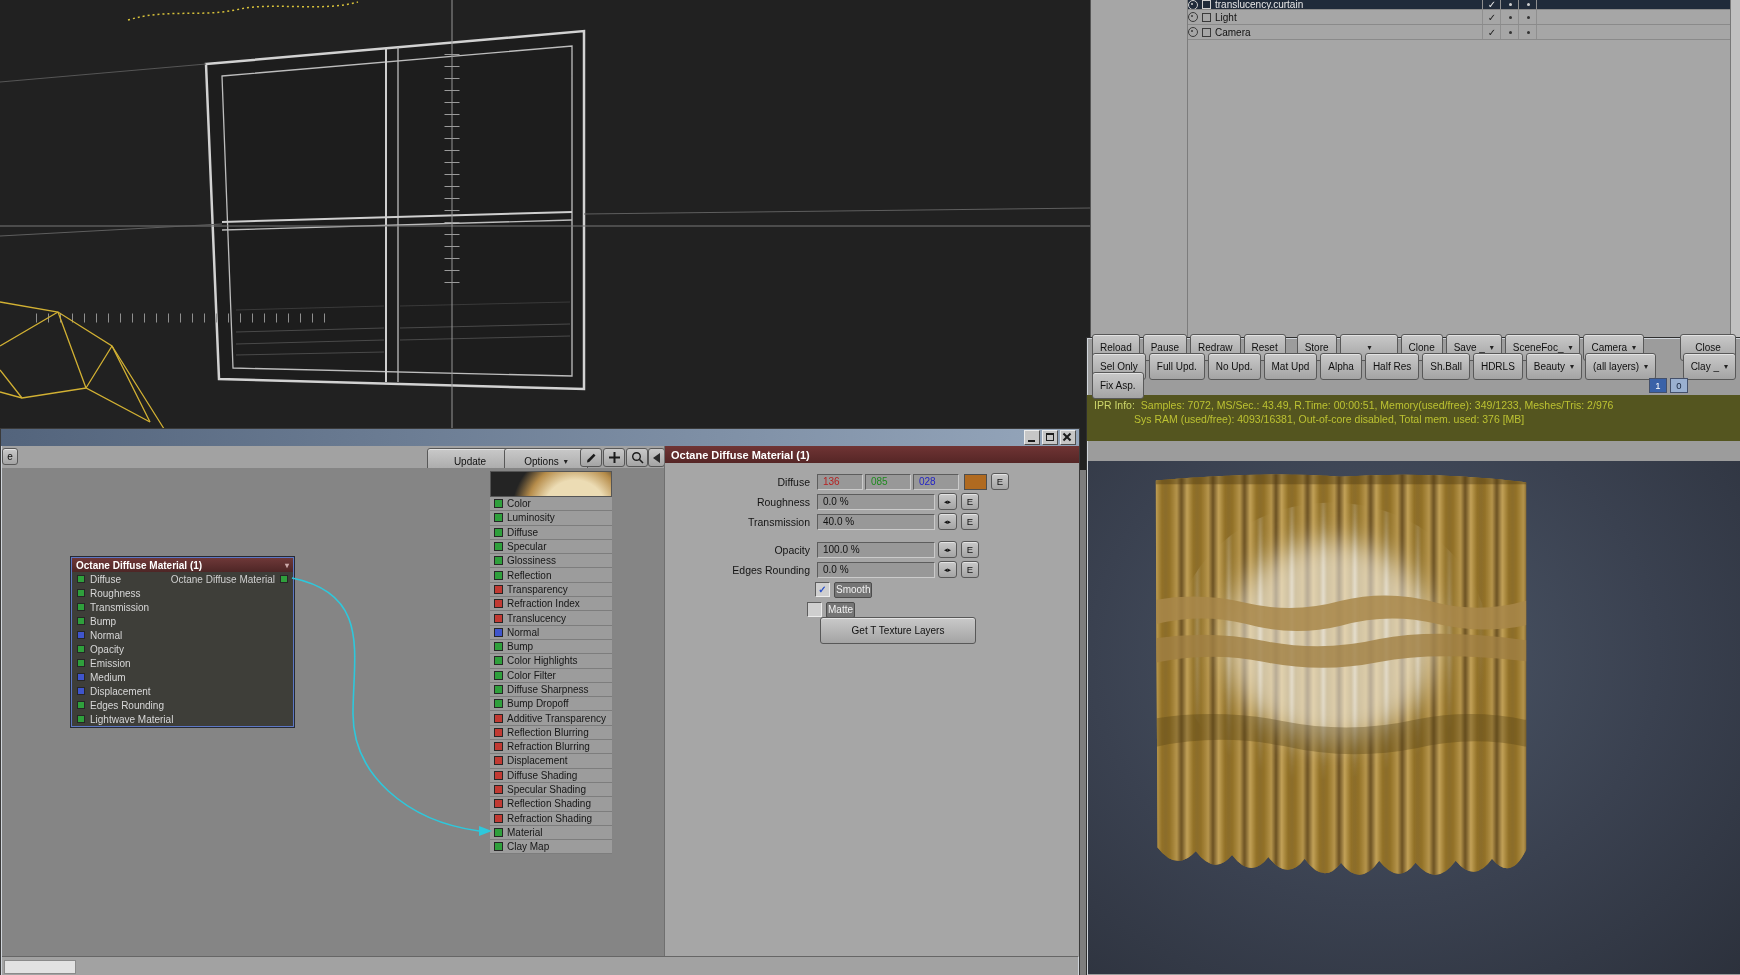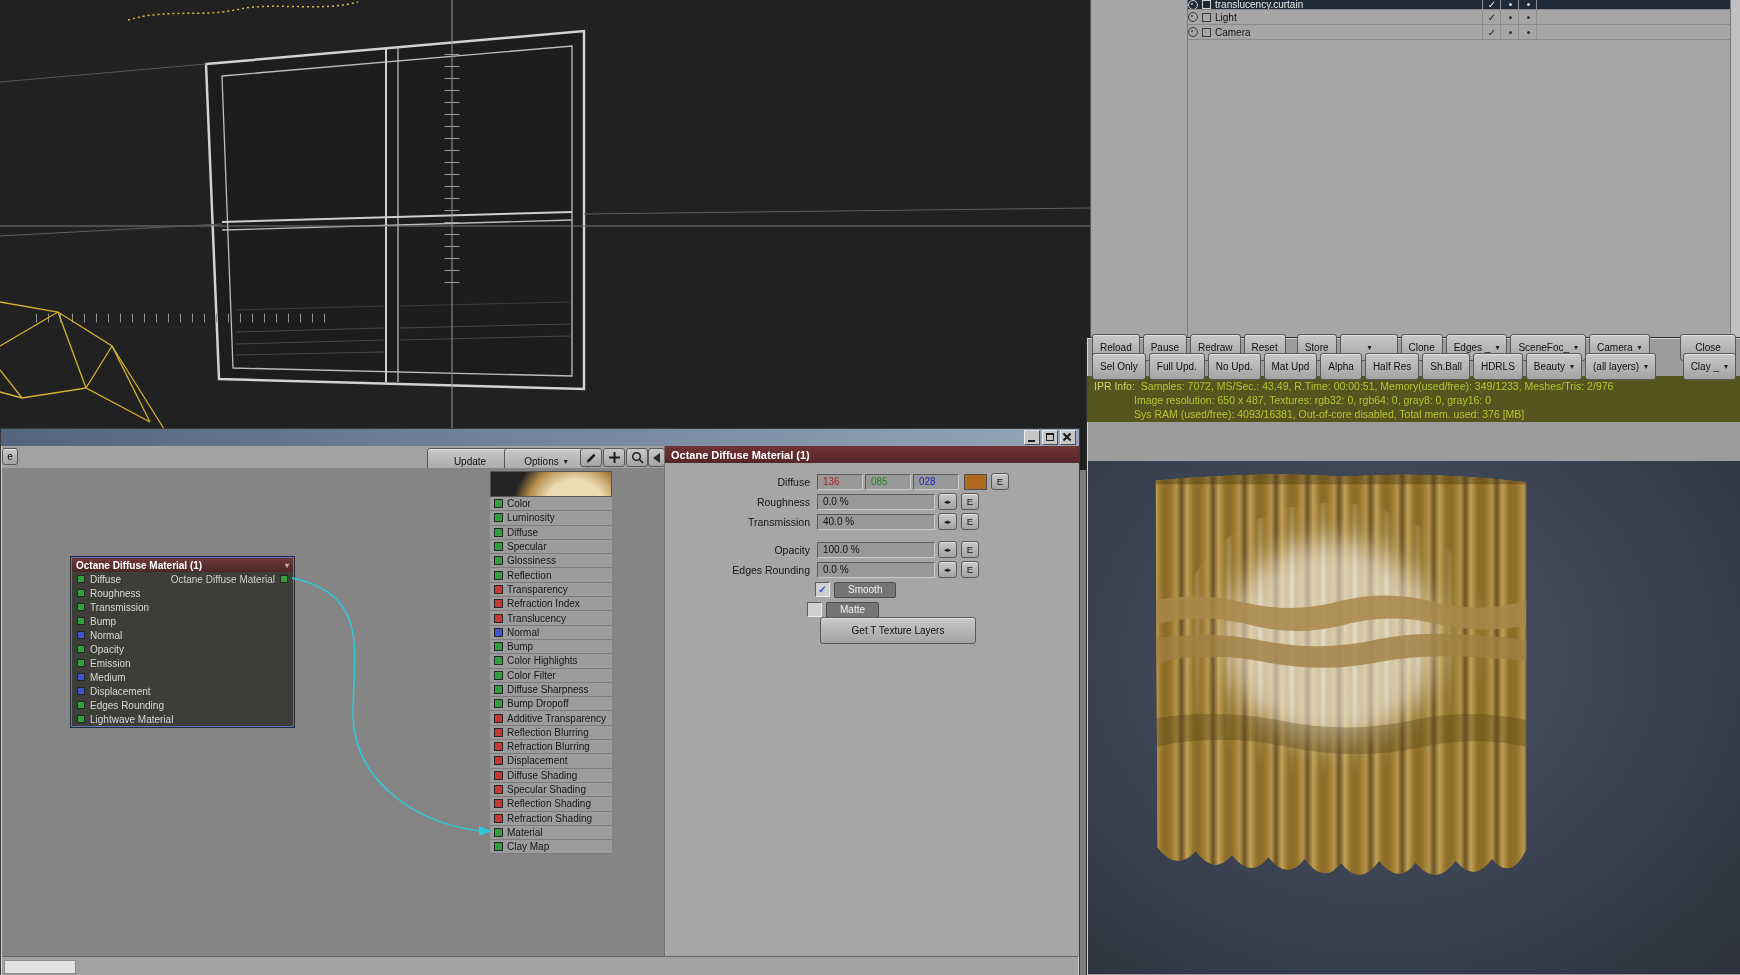--- a/index.html
+++ b/index.html
@@ -91,21 +91,21 @@
   .numfld{width:34px;flex:none;margin-right:2px}
   .r{color:#b62222}.g{color:#1f8a1f}.b{color:#2424c4}
   .pctfld{width:106px;flex:none}
   .swatch{width:21px;height:14px;border:1px solid #4e4e4e;margin-left:3px;flex:none;background:#b06a20}
   .ebtn{width:16px;height:15px;padding:0;font-size:9.5px;margin-left:4px;flex:none}
   .spin{width:17px;height:15px;padding:0;font-size:7px;letter-spacing:0;margin-left:3px;flex:none}
   .spin::after{content:"◂▸"}
   .cbox{width:13px;height:13px;background:#cfcfcf;border:1px solid;border-color:#5d5d5d #ececec #ececec #5d5d5d;
         display:flex;align-items:center;justify-content:center;font-size:10px;color:#2a50c8;font-weight:bold;flex:none}
   .cbox.checked::after{content:"✓"}
-  .chip{background:#757575;color:#f2f2f2;font-size:10px;padding:0 13px;height:14px;display:flex;align-items:center;
+  .chip{background:#757575;color:#f2f2f2;font-size:10px;padding:0 1px;height:14px;display:flex;align-items:center;
         border-radius:2px;border:1px solid #4c4c4c;margin-left:4px}
   #bstrip{position:absolute;left:1px;right:1px;bottom:1px;height:18px;background:#a2a2a2;border-top:1px solid #666}
   #bstrip .box{position:absolute;left:2px;top:3px;width:70px;height:12px;background:#e2e2e2;border:1px solid #8a8a8a}
 
   
   #iprwin{left:1086px;top:337px;width:654px;height:638px;background:#9c9c9c;border:1px solid #2f2f2f;
           box-shadow:inset 0 0 0 1px #cfd4da}
   .iprrow{display:flex;align-items:center;height:19px;padding:0 5px;gap:3px}
   #ipr-info{background:#54551f;color:#bcc232;font-size:10.5px;line-height:14px;padding:3px 7px;height:40px}
   #ipr-info .lbl{color:#cdd66a;margin-right:6px}
@@ -471,46 +471,50 @@
   <div id="iprwin" class="abs">
 
     <div class="iprrow">
       <span class="lwbtn">Reload</span>
       <span class="lwbtn">Pause</span>
       <span class="lwbtn">Redraw</span>
       <span class="lwbtn">Reset</span>
       <span class="lwbtn" style="margin-left:8px">Store</span>
       <span class="lwbtn dd" style="width:42px"></span>
       <span class="lwbtn">Clone</span>
-      <span class="lwbtn dd">Edges _</span>
+      <span class="lwbtn dd">Save _</span>
       <span class="lwbtn dd">SceneFoc_</span>
       <span class="lwbtn dd">Camera</span>
       <span class="lwbtn" style="margin-left:auto;width:40px">Close</span>
     </div>
 
     <div class="iprrow">
       <span class="lwbtn">Sel Only</span>
       <span class="lwbtn">Full Upd.</span>
       <span class="lwbtn">No Upd.</span>
       <span class="lwbtn">Mat Upd</span>
       <span class="lwbtn">Alpha</span>
       <span class="lwbtn">Half Res</span>
       <span class="lwbtn">Sh.Ball</span>
       <span class="lwbtn">HDRLS</span>
       <span class="lwbtn dd">Beauty</span>
       <span class="lwbtn dd">(all layers)</span>
       <span class="lwbtn dd" style="margin-left:auto">Clay _</span>
     </div>
 
+    <div class="iprrow">
+      <span class="lwbtn">Fix Asp.</span>
+      <span class="cbox-sm on" style="margin-left:auto">1</span>
+      <span class="cbox-sm off" style="margin-right:48px">0</span>
+    </div>
 
     <div id="ipr-info">
       <div>
         <span class="lbl">IPR Info:</span><span>Samples: 7072, MS/Sec.: 43.49, R.Time: 00:00:51, Memory(used/free): 349/1233, Meshes/Tris: 2/976</span>
       </div>
-      <div class="cont">Image resolution: 650 x 487, Textures:  rgb32: 0, rgb64: 0, gray8: 0, gray16: 0</div>
       <div class="cont">Sys RAM (used/free): 4093/16381, Out-of-core disabled, Total mem. used: 376  [MB]</div>
     </div>
 
     <div id="ipr-render">
       <svg width="390" height="430" viewBox="0 0 400 450" style="position:absolute;left:58px;top:8px">
         <defs>
           <linearGradient id="foldg" x1="0" y1="0" x2="1" y2="0">
             <stop offset="0" stop-color="#6b5122"></stop>
             <stop offset="0.18" stop-color="#c3a258"></stop>
             <stop offset="0.38" stop-color="#937226" stop-opacity="0.85"></stop>

